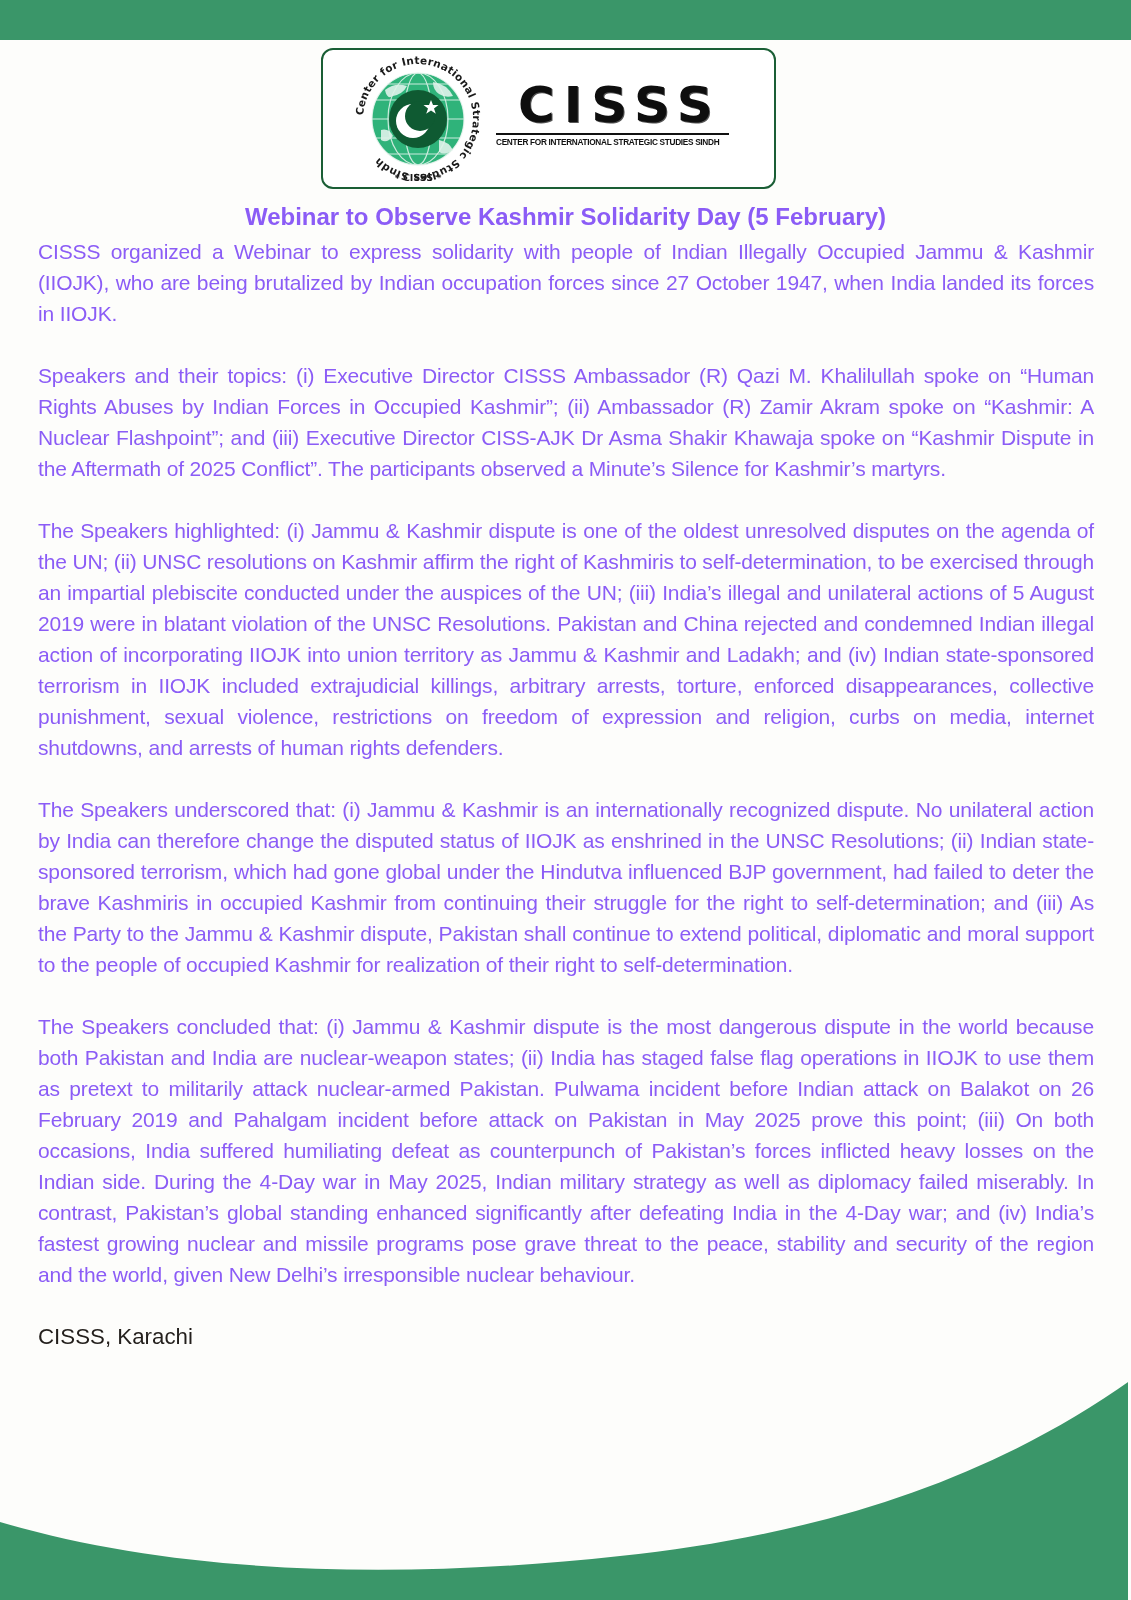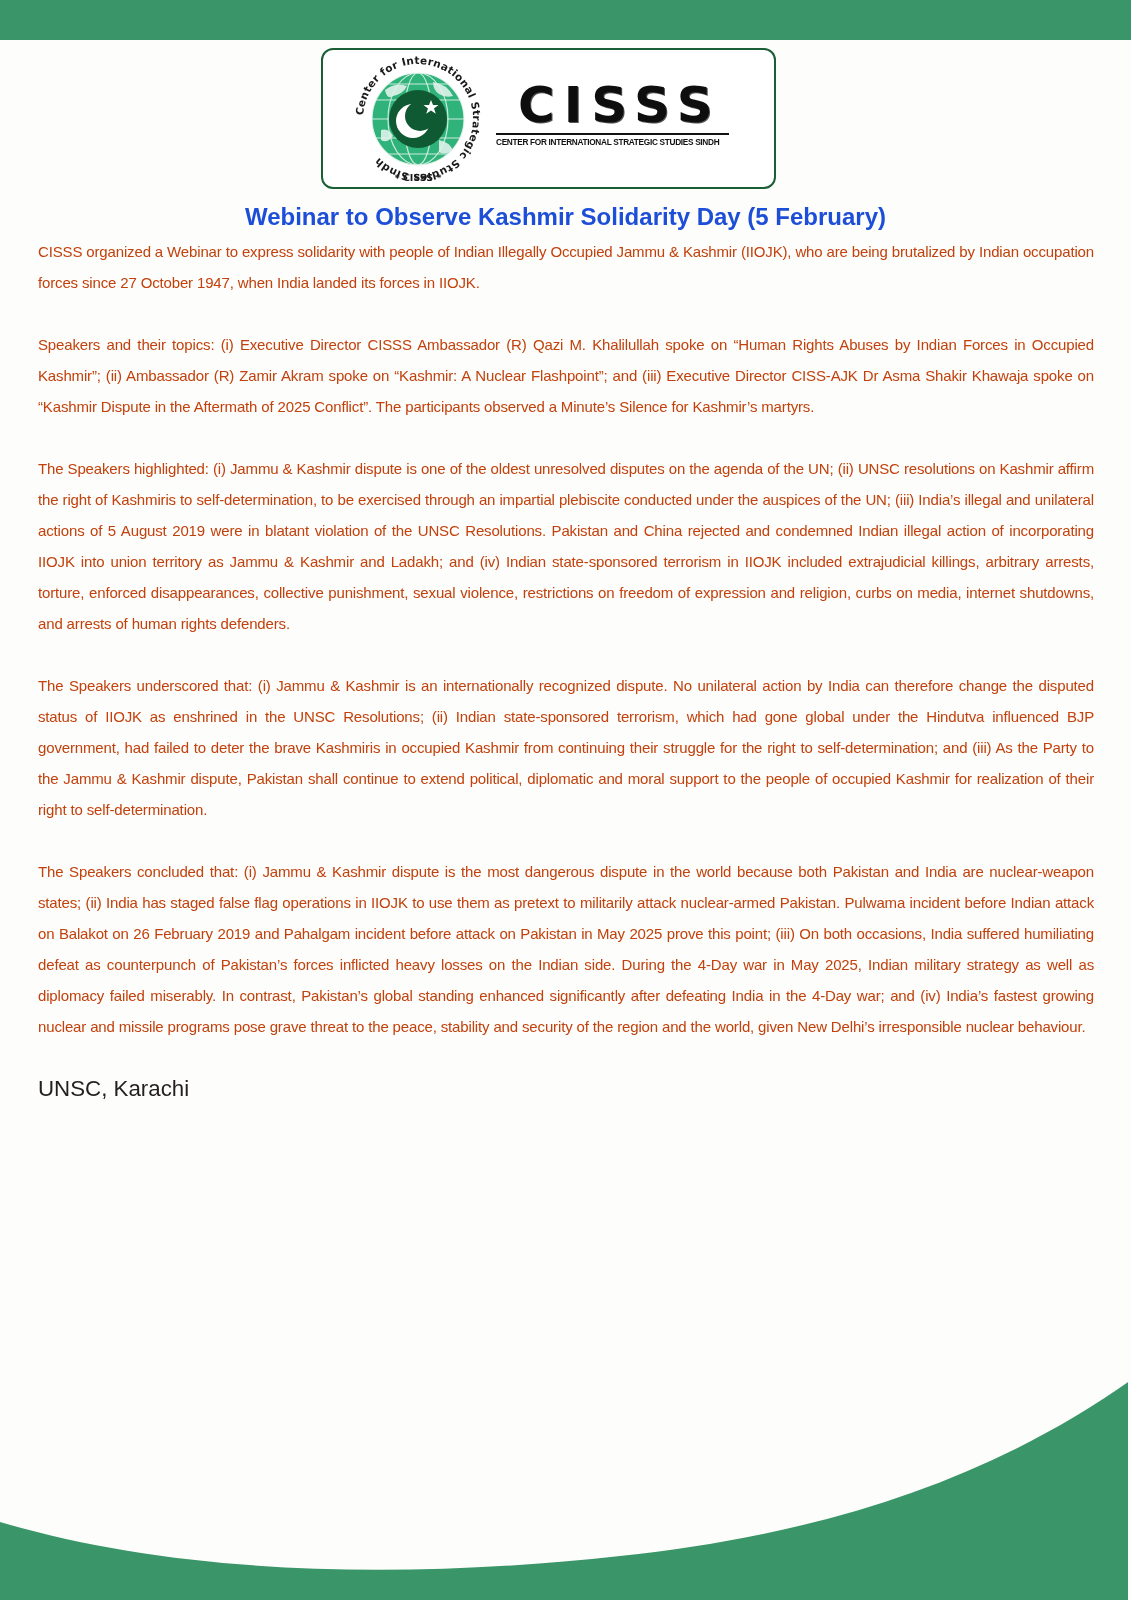--- a/index.html
+++ b/index.html
@@ -91,36 +91,36 @@
     .title {
       position: absolute;
       left: 0;
       top: 202px;
       width: 1131px;
       text-align: center;
       font-family: "Liberation Sans Narrow", "Liberation Sans", sans-serif;
       font-weight: 700;
       font-size: 24px;
       line-height: 30px;
-      color: #1d4ed8;
+      color: #8b5cf6;
       margin: 0;
     }
     .content {
       position: absolute;
       left: 38px;
       top: 236px;
       width: 1056px;
     }
     .para {
       margin: 0 0 31px 0;
       font-family: "Liberation Sans Narrow", "Liberation Sans", sans-serif;
-      font-size: 15px;
+      font-size: 21px;
       line-height: 31px;
       text-align: justify;
-      color: #c2410c;
+      color: #8b5cf6;
       letter-spacing: -0.15px;
     }
     .sig {
       margin: 0;
       font-family: "Liberation Sans Narrow", "Liberation Sans", sans-serif;
       font-size: 22.3px;
       line-height: 31px;
       color: #231f1c;
     }
   </style>
@@ -175,15 +175,15 @@
 
 <h1 class="title">Webinar to Observe Kashmir Solidarity Day (5 February)</h1>
 
 <div class="content">
   <p class="para">CISSS organized a Webinar to express solidarity with people of Indian Illegally Occupied Jammu &amp; Kashmir (IIOJK), who are being brutalized by Indian occupation forces since 27 October 1947, when India landed its forces in IIOJK.</p>
   <p class="para">Speakers and their topics: (i) Executive Director CISSS Ambassador (R) Qazi M. Khalilullah spoke on “Human Rights Abuses by Indian Forces in Occupied Kashmir”; (ii) Ambassador (R) Zamir Akram spoke on “Kashmir: A Nuclear Flashpoint”; and (iii) Executive Director CISS-AJK Dr Asma Shakir Khawaja spoke on “Kashmir Dispute in the Aftermath of 2025 Conflict”. The participants observed a Minute’s Silence for Kashmir’s martyrs.</p>
   <p class="para">The Speakers highlighted: (i) Jammu &amp; Kashmir dispute is one of the oldest unresolved disputes on the agenda of the UN; (ii) UNSC resolutions on Kashmir affirm the right of Kashmiris to self-determination, to be exercised through an impartial plebiscite conducted under the auspices of the UN; (iii) India’s illegal and unilateral actions of 5 August 2019 were in blatant violation of the UNSC Resolutions. Pakistan and China rejected and condemned Indian illegal action of incorporating IIOJK into union territory as Jammu &amp; Kashmir and Ladakh; and (iv)  Indian state-sponsored terrorism in IIOJK included extrajudicial killings, arbitrary arrests, torture, enforced disappearances, collective punishment, sexual violence, restrictions on freedom of expression and religion, curbs on media, internet shutdowns, and arrests of human rights defenders.</p>
   <p class="para">The Speakers underscored that: (i) Jammu &amp; Kashmir is an internationally recognized dispute. No unilateral action by India can therefore change the disputed status of IIOJK as enshrined in the UNSC Resolutions; (ii) Indian state-sponsored terrorism, which had gone global under the Hindutva influenced BJP government, had failed to deter the brave Kashmiris in occupied Kashmir from continuing their struggle for the right to self-determination; and (iii) As the Party to the Jammu &amp; Kashmir dispute, Pakistan shall continue to extend political, diplomatic and moral support to the people of occupied Kashmir for realization of their right to self-determination.</p>
   <p class="para">The Speakers concluded that: (i) Jammu &amp; Kashmir dispute is the most dangerous dispute in the world because both Pakistan and India are nuclear-weapon states; (ii) India has staged false flag operations in IIOJK to use them as pretext to militarily attack nuclear-armed Pakistan. Pulwama incident before Indian attack on Balakot on 26 February 2019 and Pahalgam incident before attack on Pakistan in May 2025 prove this point; (iii) On both occasions, India suffered humiliating defeat as counterpunch of Pakistan’s forces inflicted heavy losses on the Indian side. During the 4-Day war in May 2025, Indian military strategy as well as diplomacy failed miserably. In contrast, Pakistan’s global standing enhanced significantly after defeating India in the 4-Day war; and (iv) India’s fastest growing nuclear and missile programs pose grave threat to the peace, stability and security of the region and the world, given New Delhi’s irresponsible nuclear behaviour.</p>
   <div>
-    <p class="sig">UNSC, Karachi</p>
+    <p class="sig">CISSS, Karachi</p>
   </div>
 </div>
 
 </body></html>

